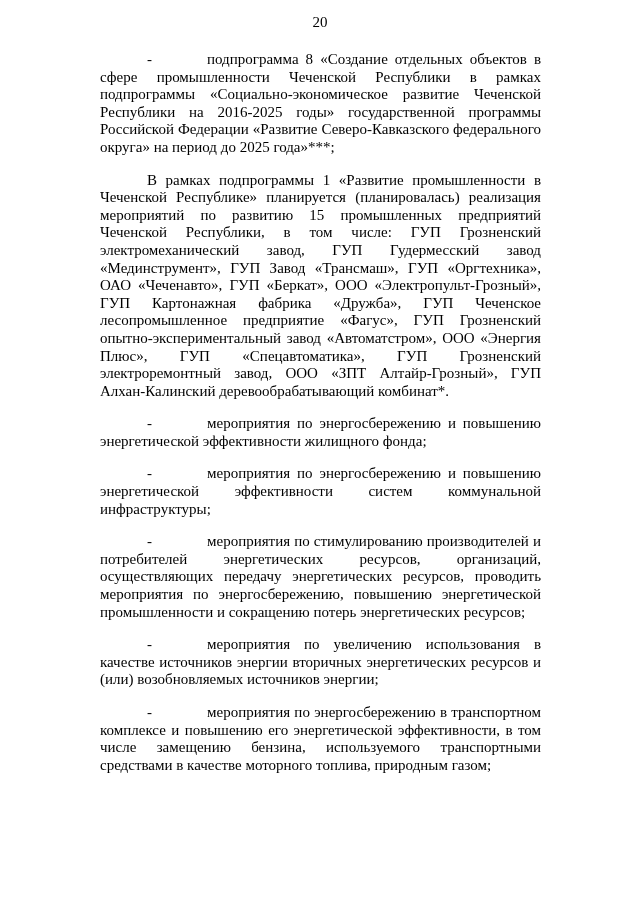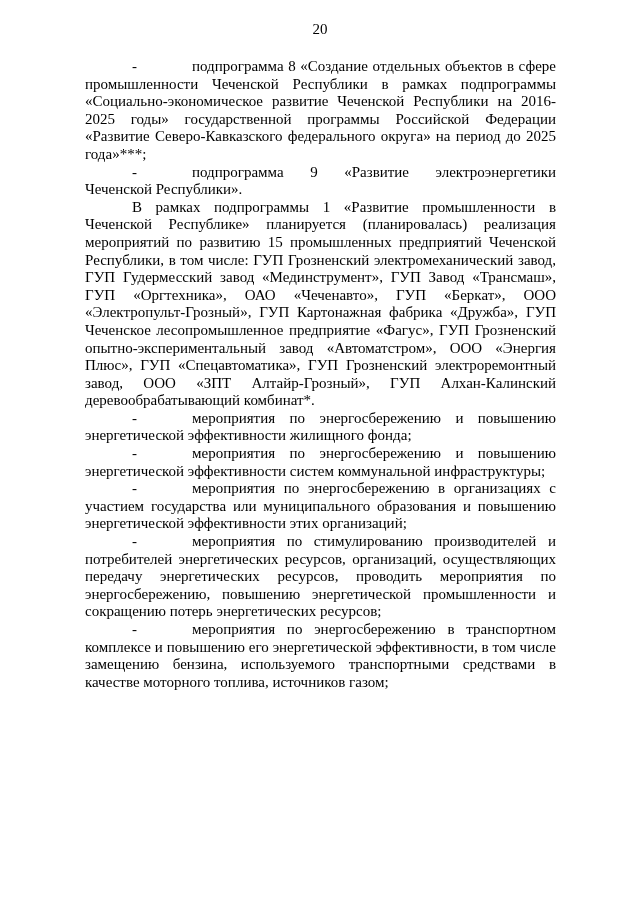--- a/index.html
+++ b/index.html
@@ -12,50 +12,49 @@
     width: 640px;
     height: 905px;
     background: #ffffff;
     color: #000000;
     font-family: "Liberation Serif", "DejaVu Serif", serif;
     overflow: hidden;
     box-sizing: border-box;
   }
   .page-number {
     text-align: center;
-    padding-top: 21px;
+    padding-top: 14px;
     font-size: 15px;
     line-height: 17px;
   }
   .content {
     margin: 20px 84px 0 85px;
     font-size: 15px;
     line-height: 17.6px;
     text-align: justify;
   }
   .content p.para {
-    margin: 0;
+    margin: 15px;
     padding: 0;
     text-indent: 47px;
   }
   .content p.para .marker {
     display: inline-block;
     width: 60px;
     text-indent: 0;
     text-align: left;
   }
 </style>
 </head>
 <body>
 
 <div class="page">
   <div class="page-number">20</div>
   <div class="content">
       <p class="para bullet"><span class="marker">-</span><span>подпрограмма 8 «Создание отдельных объектов в сфере промышленности Чеченской Республики в рамках подпрограммы «Социально-экономическое развитие Чеченской Республики на 2016-2025 годы» государственной программы Российской Федерации «Развитие Северо-Кавказского федерального округа» на период до 2025 года»***;</span></p>
-      <p class="para bullet"><span class="marker">-</span><span>подпрограмма 9 «Развитие электроэнергетики Чеченской Республики».</span></p>
       <p class="para"><span>В рамках подпрограммы 1 «Развитие промышленности в Чеченской Республике» планируется (планировалась) реализация мероприятий по развитию 15 промышленных предприятий Чеченской Республики, в том числе: ГУП Грозненский электромеханический завод, ГУП Гудермесский завод «Мединструмент», ГУП Завод «Трансмаш», ГУП «Оргтехника», ОАО «Чеченавто», ГУП «Беркат», ООО «Электропульт-Грозный», ГУП Картонажная фабрика «Дружба», ГУП Чеченское лесопромышленное предприятие «Фагус», ГУП Грозненский опытно-экспериментальный завод «Автоматстром», ООО «Энергия Плюс», ГУП «Спецавтоматика», ГУП Грозненский электроремонтный завод, ООО «ЗПТ Алтайр-Грозный», ГУП Алхан-Калинский деревообрабатывающий комбинат*.</span></p>
       <p class="para bullet"><span class="marker">-</span><span>мероприятия по энергосбережению и повышению энергетической эффективности жилищного фонда;</span></p>
       <p class="para bullet"><span class="marker">-</span><span>мероприятия по энергосбережению и повышению энергетической эффективности систем коммунальной инфраструктуры;</span></p>
-      <p class="para bullet"><span class="marker">-</span><span>мероприятия по энергосбережению в организациях с участием государства или муниципального образования и повышению энергетической эффективности этих организаций;</span></p>
       <p class="para bullet"><span class="marker">-</span><span>мероприятия по стимулированию производителей и потребителей энергетических ресурсов, организаций, осуществляющих передачу энергетических ресурсов, проводить мероприятия по энергосбережению, повышению энергетической промышленности и сокращению потерь энергетических ресурсов;</span></p>
-      <p class="para bullet"><span class="marker">-</span><span>мероприятия по энергосбережению в транспортном комплексе и повышению его энергетической эффективности, в том числе замещению бензина, используемого транспортными средствами в качестве моторного топлива, источников газом;</span></p>
+      <p class="para bullet"><span class="marker">-</span><span>мероприятия по увеличению использования в качестве источников энергии вторичных энергетических ресурсов и (или) возобновляемых источников энергии;</span></p>
+      <p class="para bullet"><span class="marker">-</span><span>мероприятия по энергосбережению в транспортном комплексе и повышению его энергетической эффективности, в том числе замещению бензина, используемого транспортными средствами в качестве моторного топлива, природным газом;</span></p>
     </div>
 </div>
 
 </body></html>

